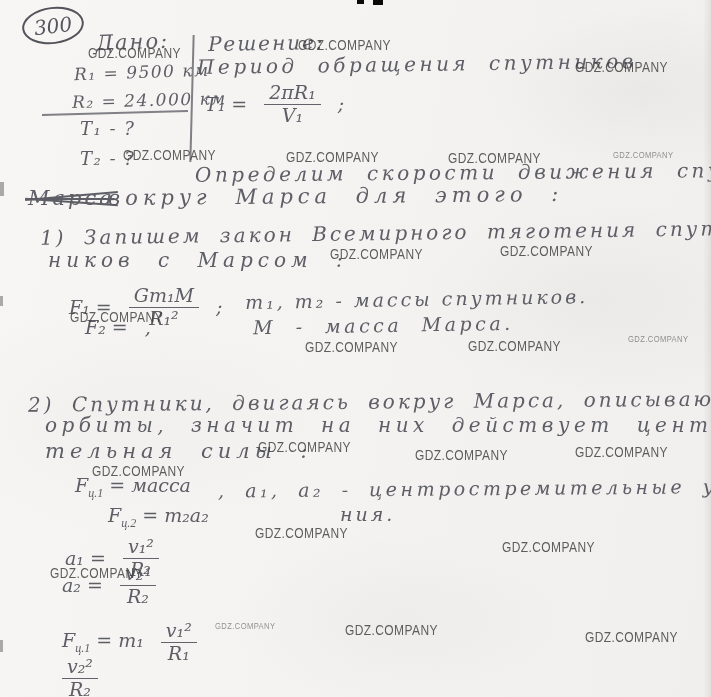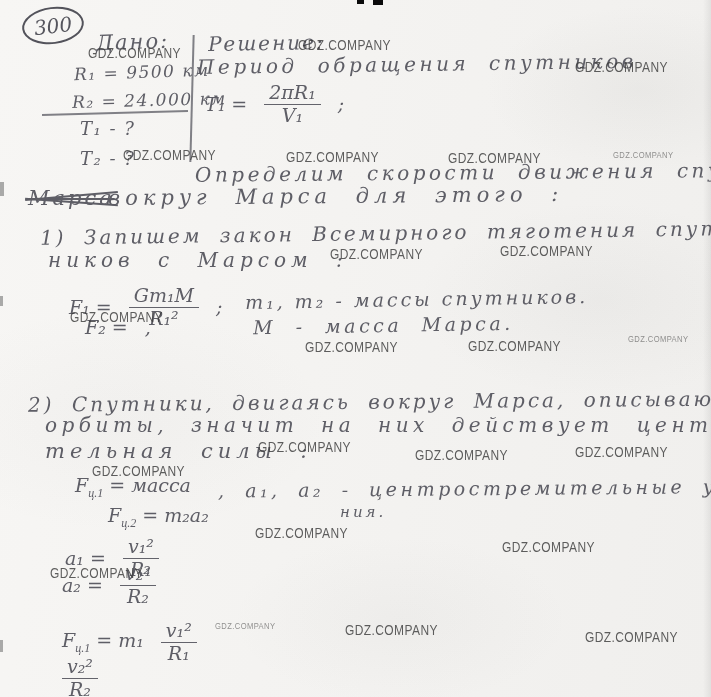--- a/index.html
+++ b/index.html
@@ -131,21 +131,21 @@
   <div class="hw formula" style="left:75px;top:474px;">
     <span><span>F</span><sub class="hsub">ц.1</sub> <span>= масса</span></span>
   </div>
 
   <div class="hw" style="left:218px;top:477px;font-size:19px;letter-spacing:3.5px;word-spacing:8px;transform:rotate(-0.5deg);">, a₁, a₂ - центростремительные ускоре-</div>
 
   <div class="hw formula" style="left:64px;top:504px;margin-left:44px;">
     <span><span>F</span><sub class="hsub">ц.2</sub> <span>= m₂a₂</span></span>
   </div>
 
-  <div class="hw" style="left:340px;top:503px;font-size:15px;letter-spacing:3px;">ния.</div>
+  <div class="hw" style="left:340px;top:503px;font-size:19px;letter-spacing:3px;">ния.</div>
 
   <div class="hw formula" style="left:65px;top:537px;">
     <span>a₁ =</span>
     <span class="frac">
       <span class="num">v₁²</span>
       <span class="den">R₁</span>
     </span>
   </div>
 
   <div class="hw formula" style="left:62px;top:564px;">

